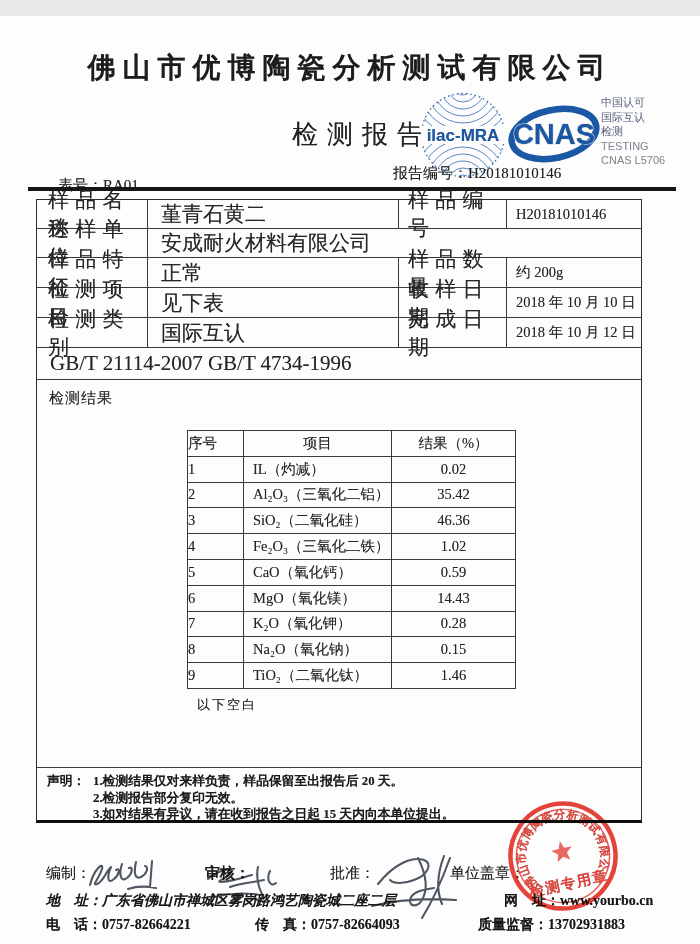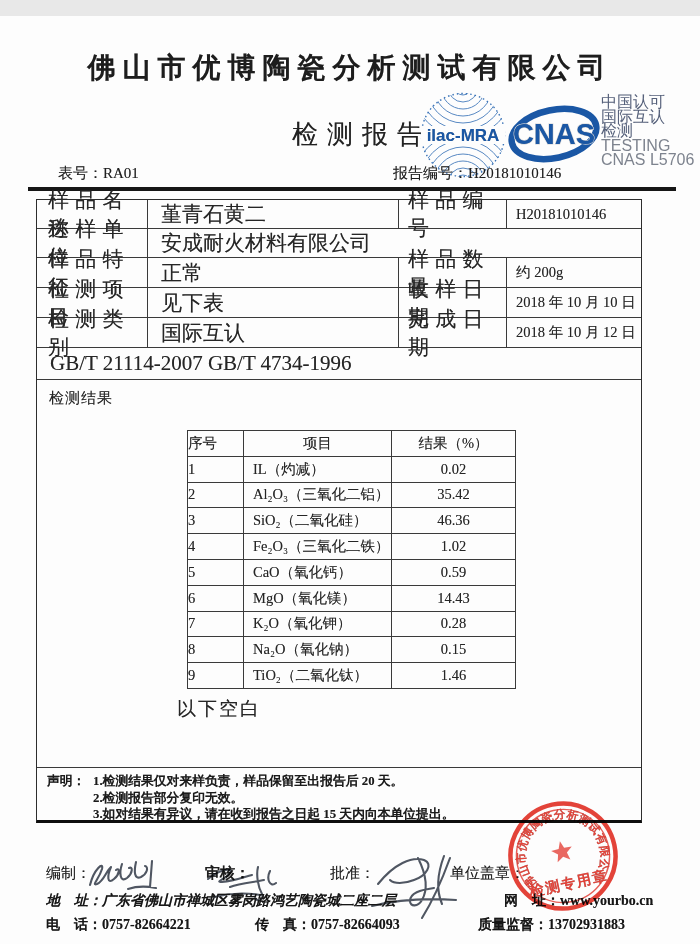--- a/index.html
+++ b/index.html
@@ -6,24 +6,24 @@
   .page{
     position:relative;width:700px;height:944px;margin:16px auto;
     background:#fdfdfd;overflow:hidden;
     font-family:"Liberation Serif","DejaVu Serif",serif;
     color:#262626;
     text-shadow:0 0 .4px rgba(40,40,40,.45);
   }
   .abs{position:absolute;}
   .company-title{left:0;right:0;top:33px;text-align:center;font-size:28px;font-weight:bold;letter-spacing:7px;color:#1d1d1d;}
   .report-title{left:292px;top:101px;font-size:26px;letter-spacing:9px;color:#222;}
-  .accr{left:601px;top:79px;font-family:"Liberation Sans","DejaVu Sans",sans-serif;font-size:16px;line-height:14.6px;color:#55607a;text-shadow:none;}
+  .accr{left:601px;top:79px;font-family:"Liberation Sans","DejaVu Sans",sans-serif;font-size:11px;line-height:14.6px;color:#55607a;text-shadow:none;}
   .accr .lat{color:#7d838e;}
   .meta-row{top:148px;left:0;width:100%;font-size:15px;color:#1f1f1f;}
-  .form-no{position:absolute;left:58px;top:0;}
+  .form-no{position:absolute;left:58px;top:12px;}
   .report-no{position:absolute;left:393px;top:0;}
   .divider{left:28px;top:171px;width:648px;height:4px;background:#161616;}
 
   .otable{left:36px;top:183px;width:606px;box-sizing:border-box;border:1.5px solid #2d2d2d;border-bottom:3.5px solid #0e0e0e;background:transparent;}
   .trow{display:flex;box-sizing:border-box;}
   .trow + .trow{border-top:1.2px solid #3a3a3a;}
   .cell{box-sizing:border-box;display:flex;align-items:center;font-size:21px;}
   .br{border-right:1.2px solid #3a3a3a;}
   .lc1{width:111px;padding-left:11px;letter-spacing:.5px;}
   .vc1{width:251px;padding-left:13px;}
@@ -32,21 +32,21 @@
   .span3{flex:1;padding-left:13px;}
   .h28{height:28px}.h29{height:29px}.h30{height:30px}.h32{height:32px}
   .resultcell{height:388px;position:relative;}
   .section-label{position:absolute;left:12px;top:9px;font-size:15px;letter-spacing:1px;}
   .rtable{position:absolute;left:150px;top:50px;border-collapse:collapse;table-layout:fixed;width:325px;}
   .rtable th,.rtable td{border:1.2px solid #3a3a3a;height:24.8px;font-size:14.5px;font-weight:normal;padding:0;}
   .rtable .c-no{width:55px;text-align:left;}
   .rtable .c-item{width:147px;text-align:left;padding-left:9px;}
   .rtable .c-val{width:123px;text-align:center;}
   .rtable th.c-item,.rtable th.c-val{text-align:center;padding-left:0;}
-  .endnote{position:absolute;left:140px;top:316px;font-size:19px;letter-spacing:2px;}
+  .endnote{position:absolute;left:160px;top:316px;font-size:13px;letter-spacing:2px;}
   .stmtrow{height:53px;padding:5px 0 0 10px;font-size:12.8px;font-weight:bold;color:#1b1b1b;display:flex;}
   .stmt-label{width:46px;line-height:16.5px;}
   .stmt-lines div{line-height:16.5px;}
 
   .signoff{top:848px;left:0;width:100%;font-size:15px;color:#1e1e1e;}
   .signoff span{position:absolute;top:0;}
   .lab-bianzhi{left:46px;} .lab-shenhe{left:205px;font-weight:bold;} .lab-pizhun{left:330px;} .lab-gaizhang{left:450px;}
   .footrow{left:0;width:100%;font-size:14px;font-weight:bold;color:#161616;}
   .addr-row{top:876px;} .tel-row{top:900px;}
   .f-addr{position:absolute;left:46px;font-style:italic;} .f-web{position:absolute;left:504px;}

